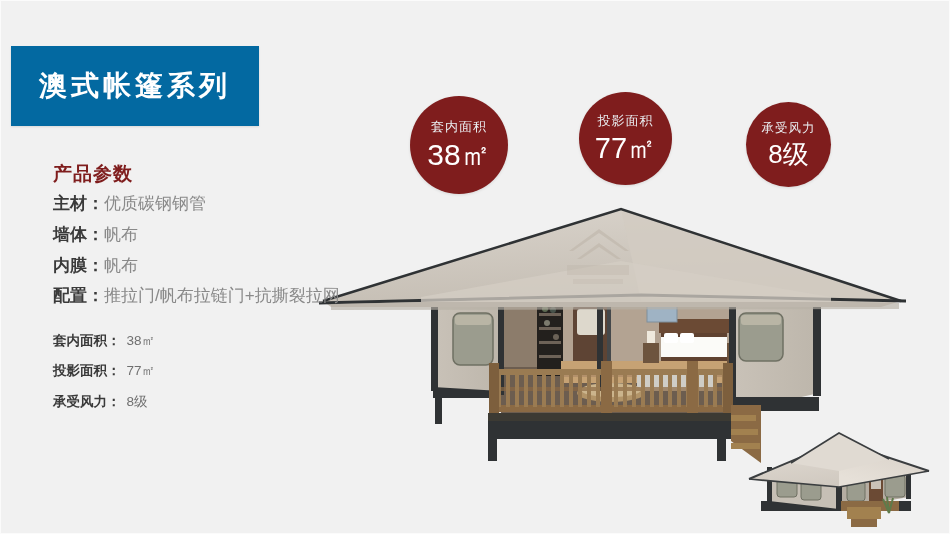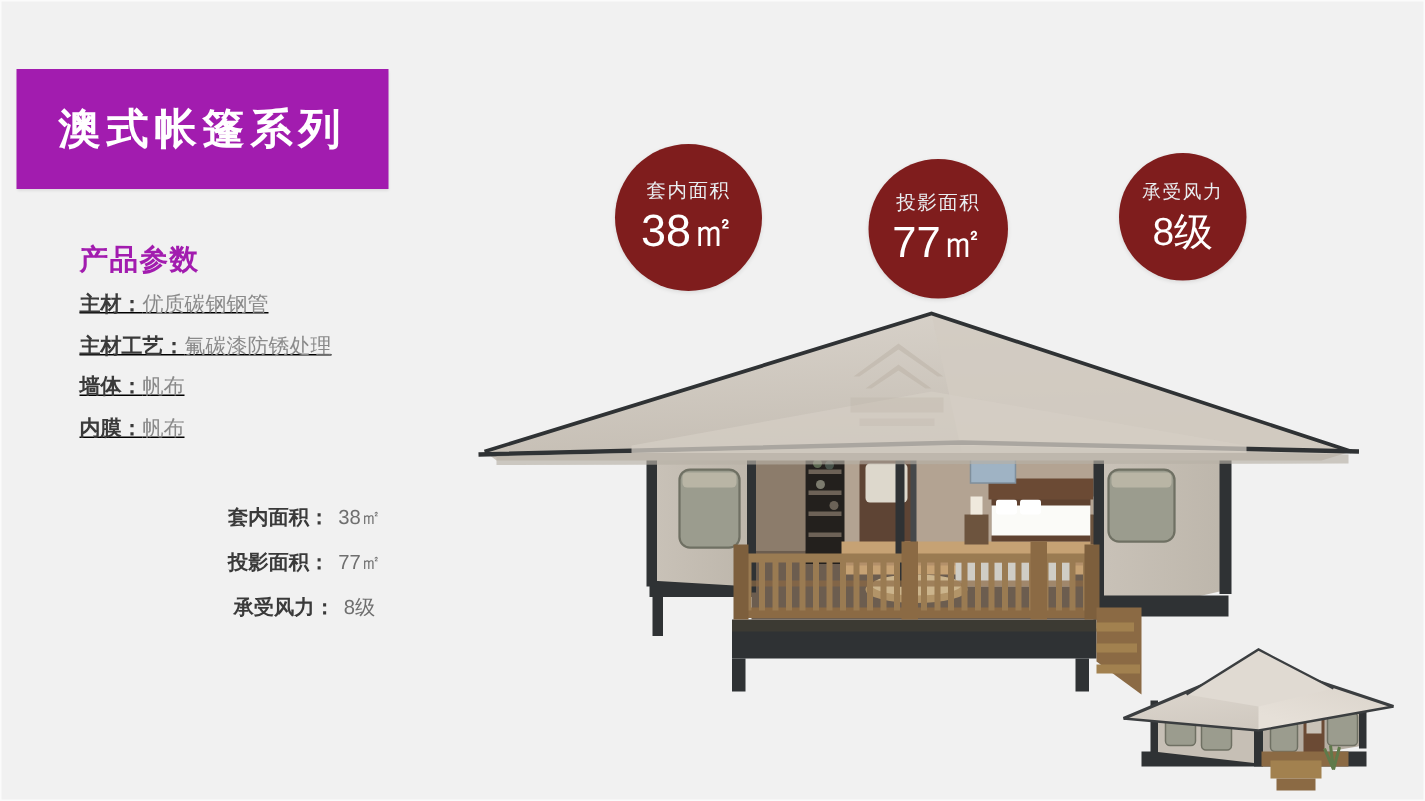--- a/index.html
+++ b/index.html
@@ -21,21 +21,21 @@
     border: 1px solid #fbfbfb;
   }
 
   
   .title-banner {
     position: absolute;
     left: 10px;
     top: 45px;
     width: 248px;
     height: 80px;
-    background: #a21caf;
+    background: #0369a1;
     display: flex;
     align-items: center;
     justify-content: center;
     box-shadow: 0 1px 2px rgba(0,0,0,0.10);
   }
   .title-banner .title-text {
     color: #ffffff;
     font-size: 28px;
     font-weight: bold;
     letter-spacing: 4px;
@@ -43,46 +43,45 @@
   }
 
   
   .spec-panel {
     position: absolute;
     left: 52px;
     top: 163px;
     width: 300px;
   }
   .section-heading {
-    color: #a21caf;
+    color: #7f1d1d;
     font-size: 19px;
     font-weight: bold;
     letter-spacing: 1px;
     margin: 0 0 10px 0;
     line-height: 1.1;
   }
   .param-list { margin: 0; padding: 0; list-style: none; }
   .param-row {
-    font-size: 14px;
+    font-size: 17px;
     line-height: 1.05;
     margin-bottom: 13px;
     white-space: nowrap;
-    text-decoration: underline;
   }
   .param-label {
     color: #3a3a3a;
     font-weight: bold;
   }
   .param-value {
     color: #8a8a8a;
     font-weight: normal;
   }
   .spec-panel .group-gap { height: 16px; }
 
-  .spec-list { margin: 16px; padding: 0; list-style: none; text-align: center; }
+  .spec-list { margin: 0; padding: 0; list-style: none; }
   .spec-row {
     font-size: 13.5px;
     line-height: 1.05;
     margin-bottom: 16px;
     white-space: nowrap;
   }
   .spec-label {
     color: #3a3a3a;
     font-weight: bold;
   }
@@ -113,21 +112,21 @@
   }
   .stat-circle .stat-value {
     font-size: 30px;
     line-height: 1;
     font-weight: normal;
     margin-top: 7px;
     letter-spacing: 0px;
     white-space: nowrap;
   }
   #circle-1 { left: 409px; top: 95px; width: 98px;  height: 98px; }
-  #circle-2 { left: 578px; top: 105px; width: 93px;  height: 93px; text-align: right; }
+  #circle-2 { left: 578px; top: 91px; width: 93px;  height: 93px; text-align: right; }
   #circle-3 { left: 745px; top: 101px; width: 85px; height: 85px; }
   #circle-2 .stat-value { font-size: 29px; }
   #circle-3 .stat-label { font-size: 12.5px; }
   #circle-3 .stat-value { font-size: 26px; margin-top: 6px; }
 
   
   .tent-stage {
     position: absolute;
     left: 0; top: 0;
     width: 950px; height: 534px;
@@ -361,27 +360,27 @@
 
   <div class="spec-panel">
 
     <h2 class="section-heading">产品参数</h2>
 
     <ul class="param-list">
       <li class="param-row">
         <span class="param-label">主材：</span><span class="param-value">优质碳钢钢管</span>
       </li>
       <li class="param-row">
-        <span class="param-label">主材工艺：</span><span class="param-value">氟碳漆防锈处理</span>
-      </li>
-      <li class="param-row">
         <span class="param-label">墙体：</span><span class="param-value">帆布</span>
       </li>
       <li class="param-row">
         <span class="param-label">内膜：</span><span class="param-value">帆布</span>
+      </li>
+      <li class="param-row">
+        <span class="param-label">配置：</span><span class="param-value">推拉门/帆布拉链门+抗撕裂拉网</span>
       </li>
     </ul>
 
     <div class="group-gap"></div>
 
 
     <ul class="spec-list">
       <li class="spec-row">
         <span class="spec-label">套内面积：</span><span class="spec-value">38㎡</span>
       </li>

